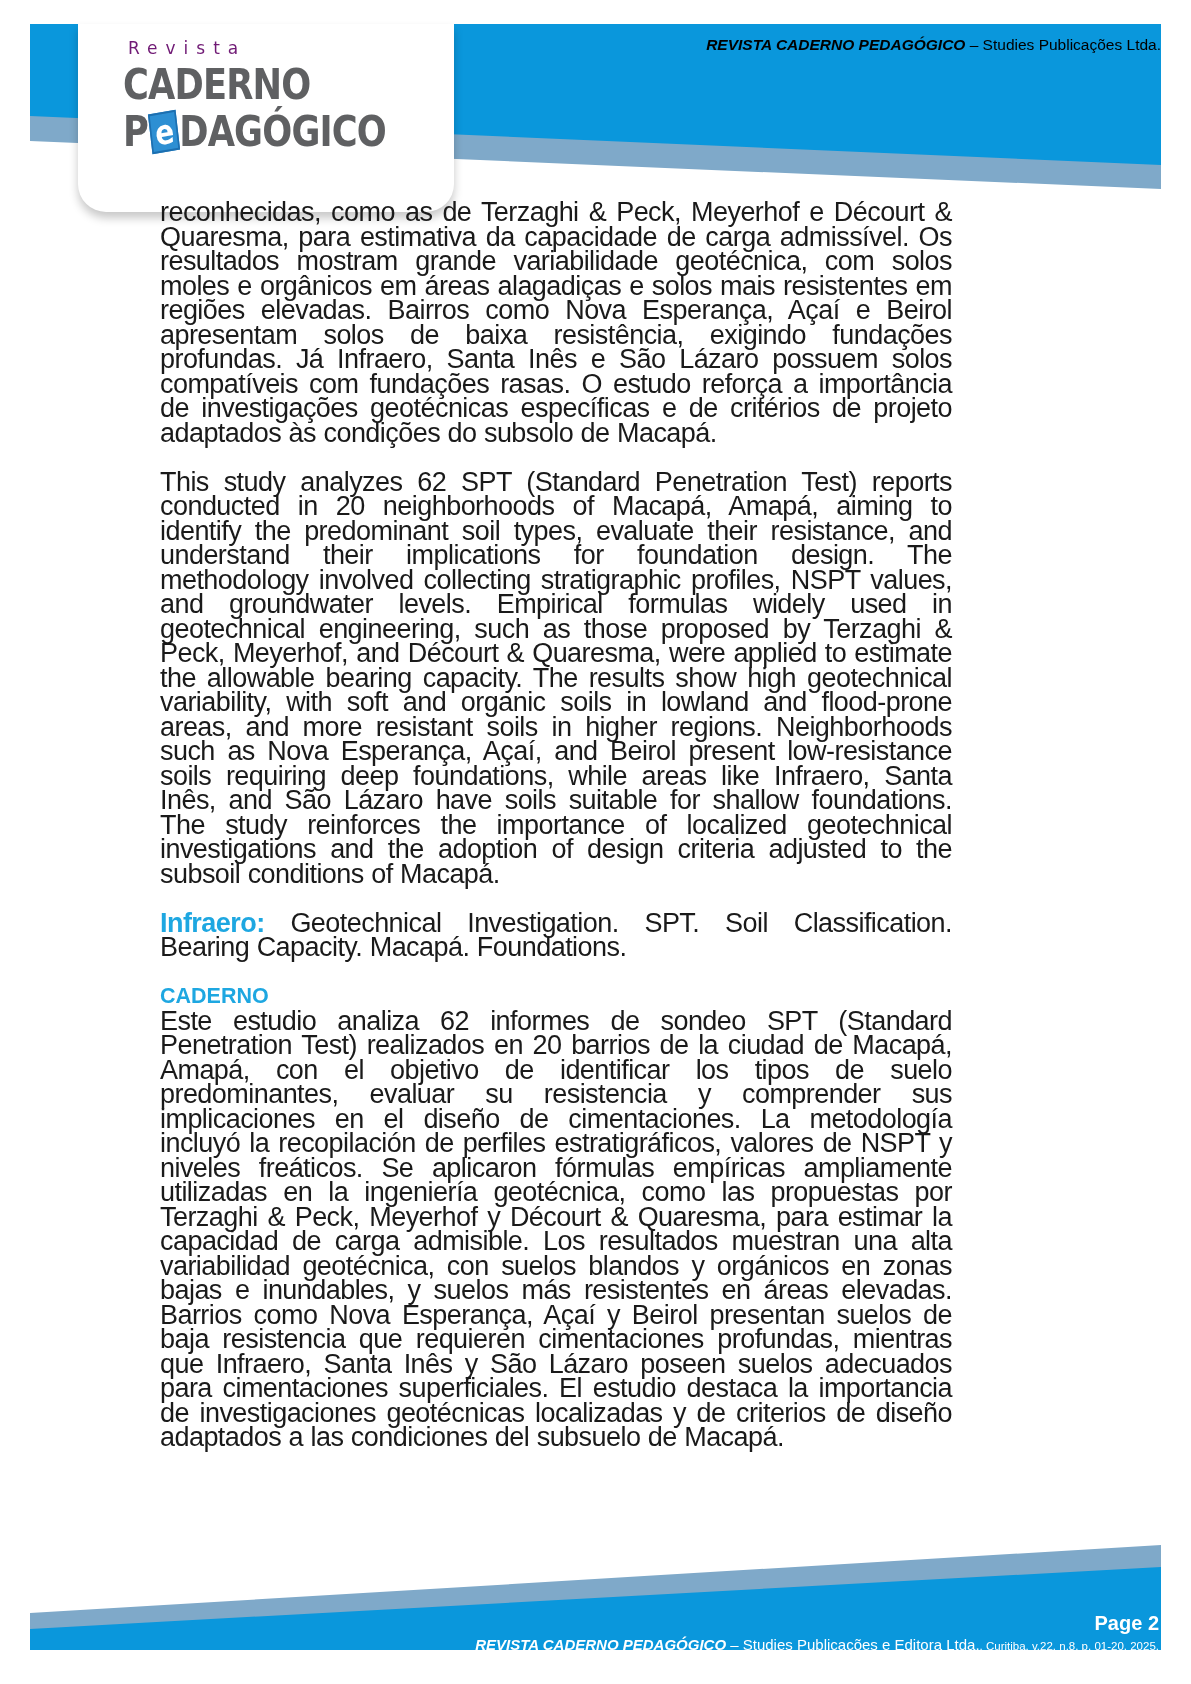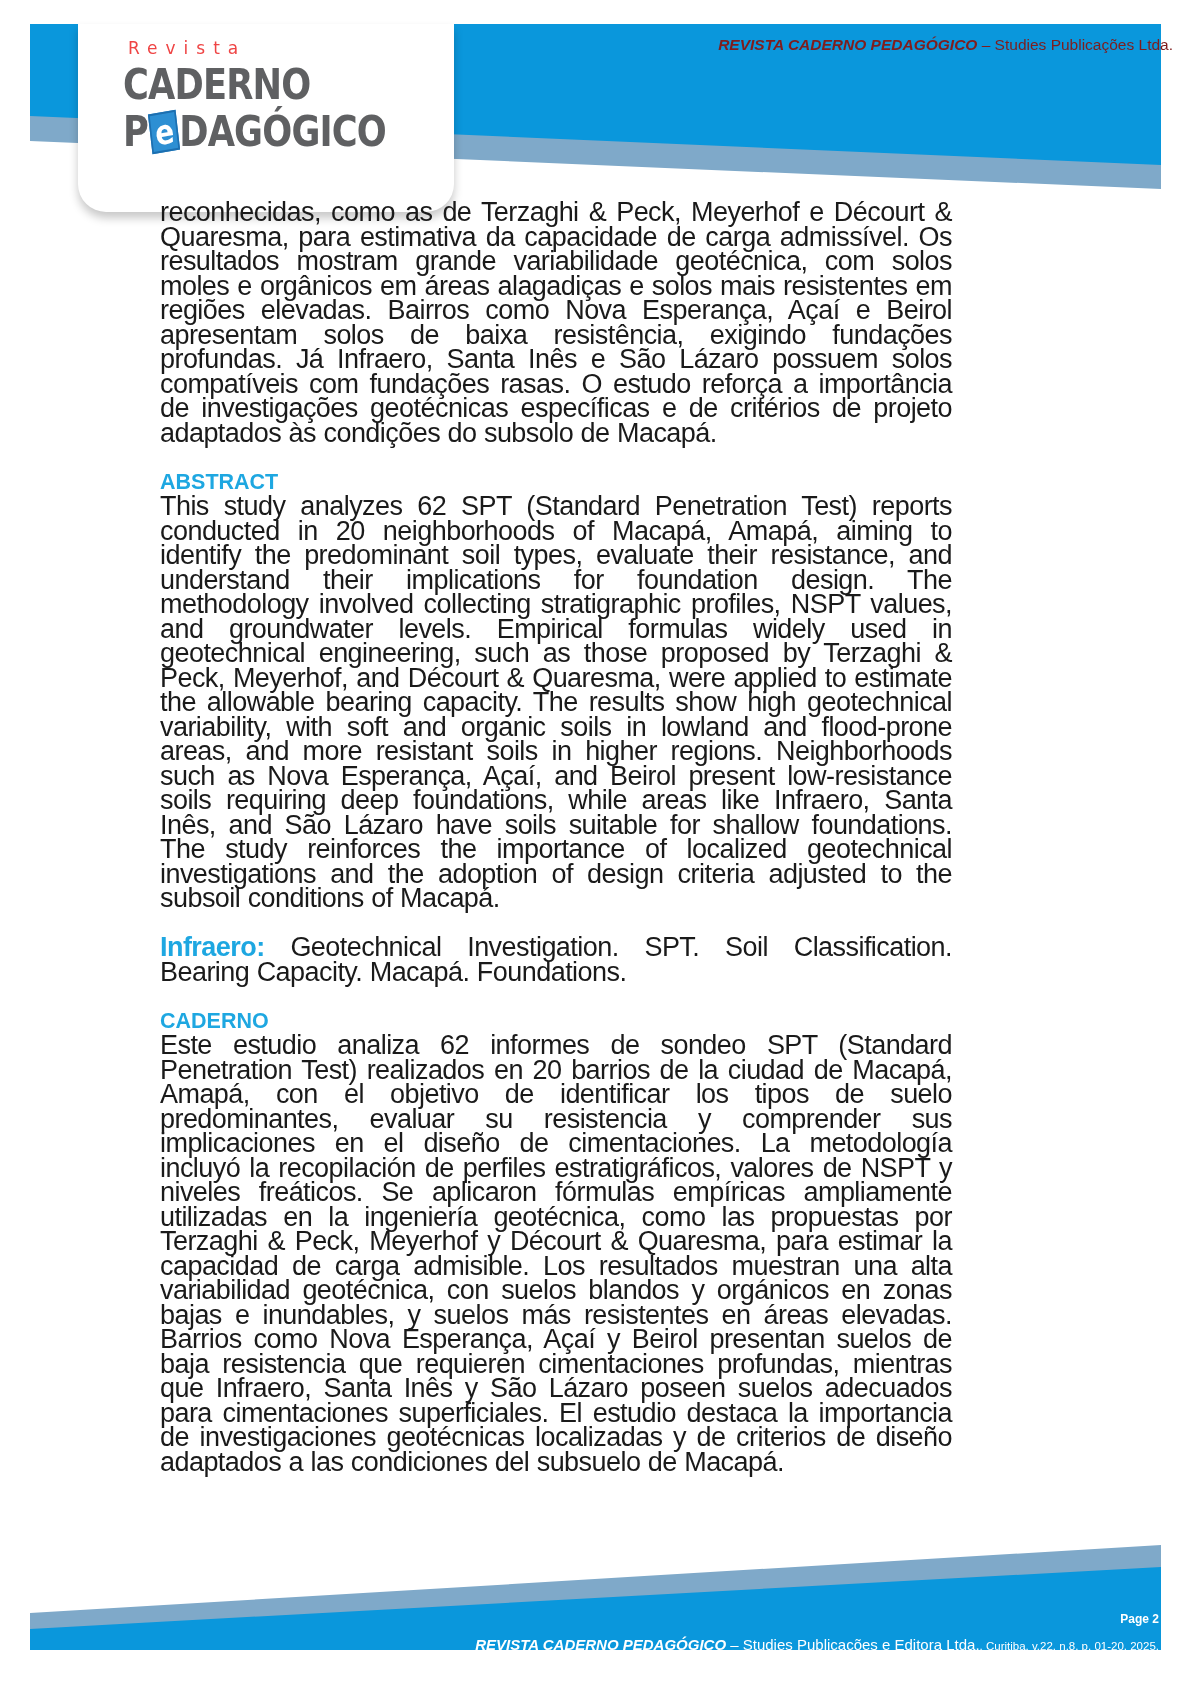--- a/index.html
+++ b/index.html
@@ -2,31 +2,31 @@
 <html><head>
 <meta charset="utf-8">
 <style>
   html, body { margin: 0; padding: 0; background: #ffffff; }
   body { width: 1191px; height: 1684px; position: relative; overflow: hidden;
          font-family: "Liberation Sans", sans-serif; color: #1a1a1a; }
 
   
   .hdr-band { position: absolute; left: 30px; top: 24px; width: 1131px; height: 175px; }
   .hdr-band svg { width: 100%; height: 100%; display: block; }
-  .hdr-text { position: absolute; right: 18px; top: 33px; text-align: right; color: #7f1d1d;
+  .hdr-text { position: absolute; right: 30px; top: 33px; text-align: right; color: #000000;
               font-family: "Liberation Sans", sans-serif; font-size: 15.5px; line-height: 24px; }
   .hdr-text .brand { font-weight: bold; font-style: italic; }
   .hdr-text .issn { font-weight: bold; }
 
   
   .logo-card { position: absolute; left: 78px; top: 24px; width: 376px; height: 188px;
                background: #ffffff; border-radius: 0 0 28px 28px;
                box-shadow: 0 6px 10px rgba(0,0,0,0.22); }
   .logo-revista { position: absolute; left: 50px; top: 14px; font-size: 17px; letter-spacing: 8px;
-                  color: #ef4444; font-family: "DejaVu Sans", sans-serif; }
+                  color: #701a75; font-family: "DejaVu Sans", sans-serif; }
   .logo-line { position: absolute; left: 45px; font-family: "DejaVu Sans", sans-serif;
                font-weight: bold; color: #5f6062; font-size: 43px; letter-spacing: -1px;
                transform: scaleX(0.82); transform-origin: left top; }
   .logo-line.l1 { top: 35px; }
   .logo-line.l2 { top: 82px; }
   .logo-e { display: inline-block; width: 30px; height: 36px; background: #2d8fd3;
             color: #ffffff; text-align: center; line-height: 36px; font-size: 34px;
             transform: rotate(-8deg); margin: 0 2px; border: 2px solid #1c6fb0; vertical-align: 2px; }
 
   
@@ -35,21 +35,21 @@
           font-family: "Liberation Sans", sans-serif; letter-spacing: -0.55px; word-spacing: 0.5px;
           hyphens: manual; }
   .para + .gap { height: 24.5px; }
   .label { color: #1ea7e1; font-weight: bold; }
   .sec-title { color: #1ea7e1; font-weight: bold; font-size: 21.5px; line-height: 24.5px; margin: 0; }
 
   
   .ftr-band { position: absolute; left: 30px; top: 1545px; width: 1131px; height: 105px; }
   .ftr-band svg { width: 100%; height: 100%; display: block; }
   .ftr-page { position: absolute; right: 32px; top: 1612px; color: #ffffff; font-weight: bold;
-              font-size: 12px; font-family: "Liberation Sans", sans-serif; text-align: center; }
+              font-size: 20px; font-family: "Liberation Sans", sans-serif; text-align: center; }
   .ftr-text { position: absolute; right: 32px; top: 1636px; color: #ffffff; font-size: 15px;
               white-space: nowrap; font-family: "Liberation Sans", sans-serif; }
   .ftr-text .brand { font-weight: bold; font-style: italic; }
   .ftr-text .small { font-size: 11.5px; text-decoration: underline; }
 </style>
 </head>
 <body>
 
 <div class="hdr-band">
   <svg viewBox="0 0 1131 175" preserveAspectRatio="none">
@@ -64,21 +64,20 @@
 <div class="logo-card">
   <div class="logo-revista">Revista</div>
   <div class="logo-line l1">CADERNO</div>
   <div class="logo-line l2"><span>P</span><span class="logo-e">e</span><span>DAGÓGICO</span></div>
 </div>
 
 <div class="content">
   <p class="para">reconhecidas, como as de Terzaghi &amp; Peck, Meyerhof e Décourt &amp; Quaresma, para estimativa da capacidade de carga admissível. Os resultados mostram grande variabilidade geotécnica, com solos moles e orgânicos em áreas alaga­diças e solos mais resistentes em regiões elevadas. Bairros como Nova Espe­rança, Açaí e Beirol apresentam solos de baixa resistência, exigindo fundações profundas. Já Infraero, Santa Inês e São Lázaro possuem solos compatíveis com fundações rasas. O estudo reforça a importância de investigações geotécnicas específicas e de critérios de projeto adaptados às condições do subsolo de Ma­capá.</p>
   <div class="gap"></div>
   <div class="gap"></div>
-  <h2 class="sec-title">ABSTRACT</h2>
   <p class="para">This study analyzes 62 SPT (Standard Penetration Test) reports conducted in 20 neighborhoods of Macapá, Amapá, aiming to identify the predominant soil types, evaluate their resistance, and understand their implications for foundation design. The methodology involved collecting stratigraphic profiles, NSPT values, and groundwater levels. Empirical formulas widely used in geotechnical engineering, such as those proposed by Terzaghi &amp; Peck, Meyerhof, and Décourt &amp; Quar­esma, were applied to estimate the allowable bearing capacity. The results show high geotechnical variability, with soft and organic soils in lowland and flood-prone areas, and more resistant soils in higher regions. Neighborhoods such as Nova Esperança, Açaí, and Beirol present low-resistance soils requiring deep foundations, while areas like Infraero, Santa Inês, and São Lázaro have soils suitable for shallow foundations. The study reinforces the importance of localized geotechnical investigations and the adoption of design criteria adjusted to the subsoil conditions of Macapá.</p>
   <div class="gap"></div>
   <p class="para"><span class="label">Infraero:</span><span> Geotechnical Investigation. SPT. Soil Classification. Bearing Capa­city. Macapá. Foundations.</span></p>
   <div class="gap"></div>
   <h2 class="sec-title">CADERNO</h2>
   <p class="para">Este estudio analiza 62 informes de sondeo SPT (Standard Penetration Test) realizados en 20 barrios de la ciudad de Macapá, Amapá, con el objetivo de identificar los tipos de suelo predominantes, evaluar su resistencia y comprender sus implicaciones en el diseño de cimentaciones. La metodología incluyó la re­copilación de perfiles estratigráficos, valores de NSPT y niveles freáticos. Se aplicaron fórmulas empíricas ampliamente utilizadas en la ingeniería geotécnica, como las propuestas por Terzaghi &amp; Peck, Meyerhof y Décourt &amp; Quaresma, para estimar la capacidad de carga admisible. Los resultados muestran una alta variabilidad geotécnica, con suelos blandos y orgánicos en zonas bajas e inun­dables, y suelos más resistentes en áreas elevadas. Barrios como Nova Espe­rança, Açaí y Beirol presentan suelos de baja resistencia que requieren cimen­taciones profundas, mientras que Infraero, Santa Inês y São Lázaro poseen su­elos adecuados para cimentaciones superficiales. El estudio destaca la impor­tancia de investigaciones geotécnicas localizadas y de criterios de diseño adap­tados a las condiciones del subsuelo de Macapá.</p>
 </div>
 
 <div class="ftr-band">
   <svg viewBox="0 0 1131 105" preserveAspectRatio="none">

